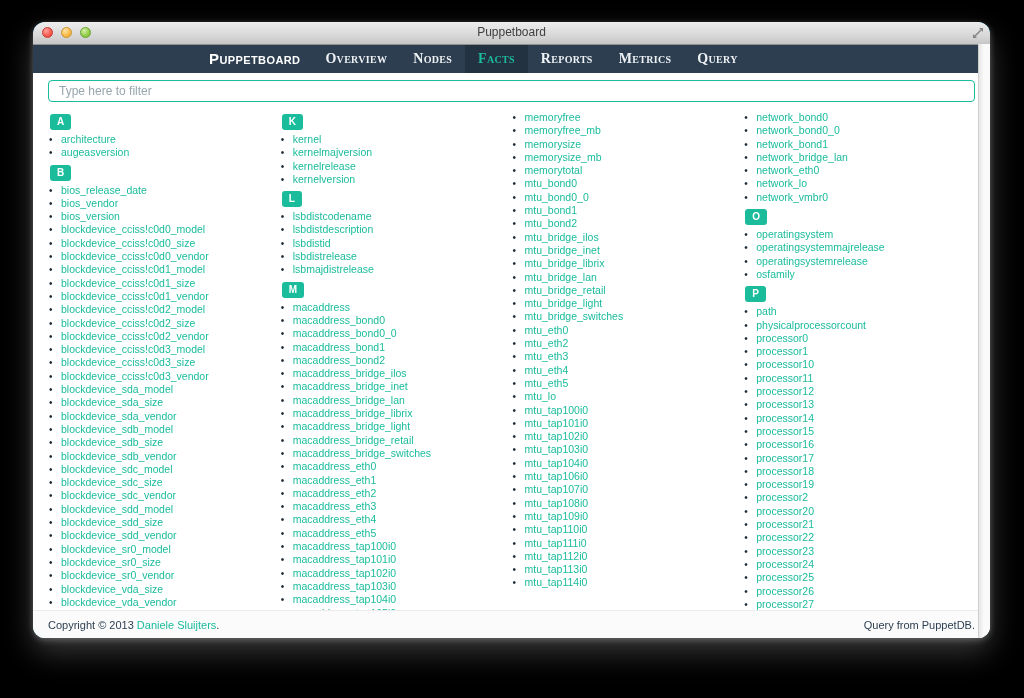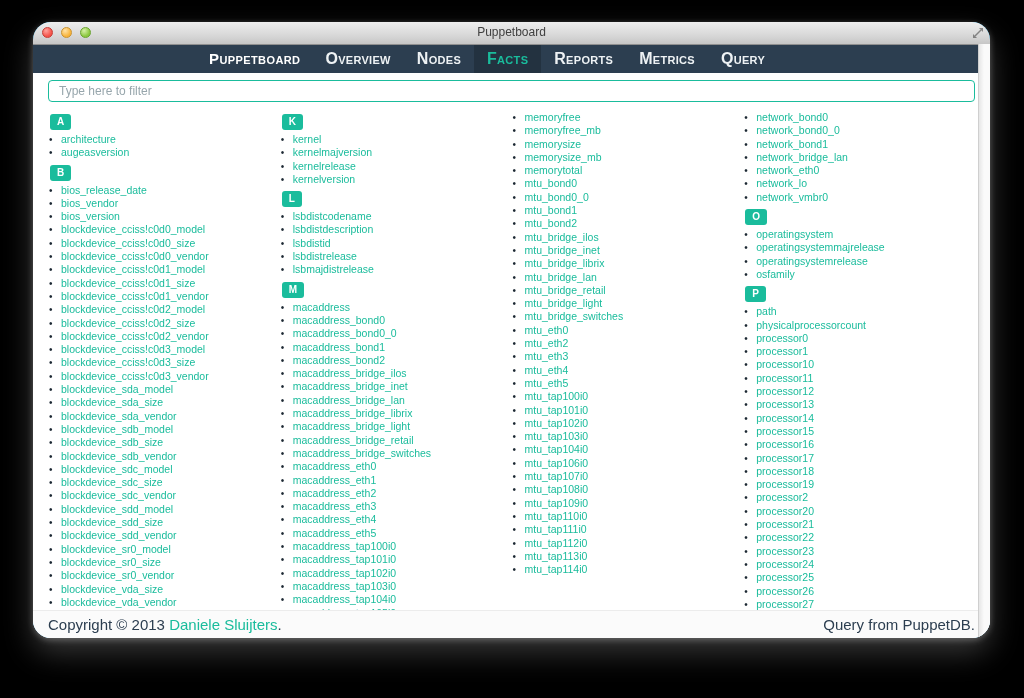--- a/index.html
+++ b/index.html
@@ -4,21 +4,21 @@
 <style>
   html,body { margin:0; padding:0; background:#000; }
   body {
     width:1024px; height:698px; position:relative; overflow:hidden;
     font-family:"Liberation Sans", sans-serif;
   }
 
   
   .window {
     position:absolute; left:33px; top:22px; width:957px; height:616px;
-    background:#0ea5e9; border-radius:18px; overflow:hidden;
+    background:#0ea5e9; border-radius:12px; overflow:hidden;
     display:flex; flex-direction:column;
     box-shadow:0 14px 30px rgba(160,160,160,0.35), 0 2px 6px rgba(200,200,200,0.4);
   }
   .titlebar {
     flex:0 0 22px; position:relative;
     background:linear-gradient(#eeeeee,#d6d6d6 65%,#c6c6c6);
     border-bottom:1px solid #8f8f8f;
   }
   .traffic { position:absolute; left:9px; top:5px; display:flex; gap:8px; }
   .light { width:11px; height:11px; border-radius:50%; box-sizing:border-box; }
@@ -31,22 +31,22 @@
   
   .navbar {
     flex:0 0 28px; background:#2c3e50; display:flex; align-items:stretch;
     padding-left:176px;
   }
   .brand {
     color:#ffffff; font-variant:small-caps; font-weight:bold; font-size:15px;
     line-height:28px; letter-spacing:.4px; margin-right:12px; white-space:nowrap; text-decoration:none;
   }
   .nav-item {
-    color:#eef2f4; font-variant:small-caps; font-weight:bold; font-size:16px;
-    line-height:28px; padding:0 13px; letter-spacing:.3px; text-decoration:none; white-space:nowrap;
+    color:#eef2f4; font-variant:small-caps; font-weight:bold; font-size:14px;
+    line-height:28px; padding:0 13px; letter-spacing:.3px; text-decoration:none; white-space:nowrap;font-family:Liberation Serif, serif;
   }
   .nav-item.active { background:#233240; color:#1abc9c; }
 
   
   .page { flex:1; display:flex; flex-direction:column; background:#fff; min-height:0; }
   .content { flex:1; min-height:0; overflow:hidden; padding:4px 15px 0 15px; display:flex; flex-direction:column; }
   .filter-input {
     flex:0 0 auto; height:22px; box-sizing:border-box; width:100%;
     border:1px solid #1abc9c; border-radius:4px; padding:0 10px;
     font-size:12px; color:#555; outline:none; margin-top:3px;
@@ -62,21 +62,21 @@
   }
   .fact-col .letter-badge:first-child { margin-top:2px; }
   .fact-item { position:relative; padding-left:13px; line-height:13.3px; font-size:10.5px; white-space:nowrap; }
   .fact-item::before { content:"\2022"; position:absolute; left:1px; top:0; color:#1c2833; font-size:10px; }
   .fact-link { color:#1abc9c; text-decoration:none; }
 
   
   .footer {
     flex:0 0 27px; background:#fbfbfb; border-top:1px solid #ececec;
     display:flex; align-items:center; justify-content:space-between;
-    padding:0 15px; font-size:15px; color:#2c3e50;
+    padding:0 15px; font-size:11px; color:#2c3e50;
   }
   .footer-link { color:#1abc9c; text-decoration:none; }
 
   
   .scroll-track {
     position:absolute; top:22px; right:0; bottom:0; width:11px;
     background:linear-gradient(to right,#e6e6e6,#fafafa 45%);
     border-left:1px solid #cfcfcf;
   }
 </style>
@@ -132,20 +132,21 @@
             <div class="fact-item"><a href="#" class="fact-link">mtu_bridge_librix</a></div>
             <div class="fact-item"><a href="#" class="fact-link">mtu_bridge_lan</a></div>
             <div class="fact-item"><a href="#" class="fact-link">mtu_bridge_retail</a></div>
             <div class="fact-item"><a href="#" class="fact-link">mtu_bridge_light</a></div>
             <div class="fact-item"><a href="#" class="fact-link">mtu_bridge_switches</a></div>
             <div class="fact-item"><a href="#" class="fact-link">mtu_eth0</a></div>
             <div class="fact-item"><a href="#" class="fact-link">mtu_eth2</a></div>
             <div class="fact-item"><a href="#" class="fact-link">mtu_eth3</a></div>
             <div class="fact-item"><a href="#" class="fact-link">mtu_eth4</a></div>
             <div class="fact-item"><a href="#" class="fact-link">mtu_eth5</a></div>
+            <div class="fact-item"><a href="#" class="fact-link">mtu_lo</a></div>
             <div class="fact-item"><a href="#" class="fact-link">mtu_tap100i0</a></div>
             <div class="fact-item"><a href="#" class="fact-link">mtu_tap101i0</a></div>
             <div class="fact-item"><a href="#" class="fact-link">mtu_tap102i0</a></div>
             <div class="fact-item"><a href="#" class="fact-link">mtu_tap103i0</a></div>
             <div class="fact-item"><a href="#" class="fact-link">mtu_tap104i0</a></div>
             <div class="fact-item"><a href="#" class="fact-link">mtu_tap106i0</a></div>
             <div class="fact-item"><a href="#" class="fact-link">mtu_tap107i0</a></div>
             <div class="fact-item"><a href="#" class="fact-link">mtu_tap108i0</a></div>
             <div class="fact-item"><a href="#" class="fact-link">mtu_tap109i0</a></div>
             <div class="fact-item"><a href="#" class="fact-link">mtu_tap110i0</a></div>

